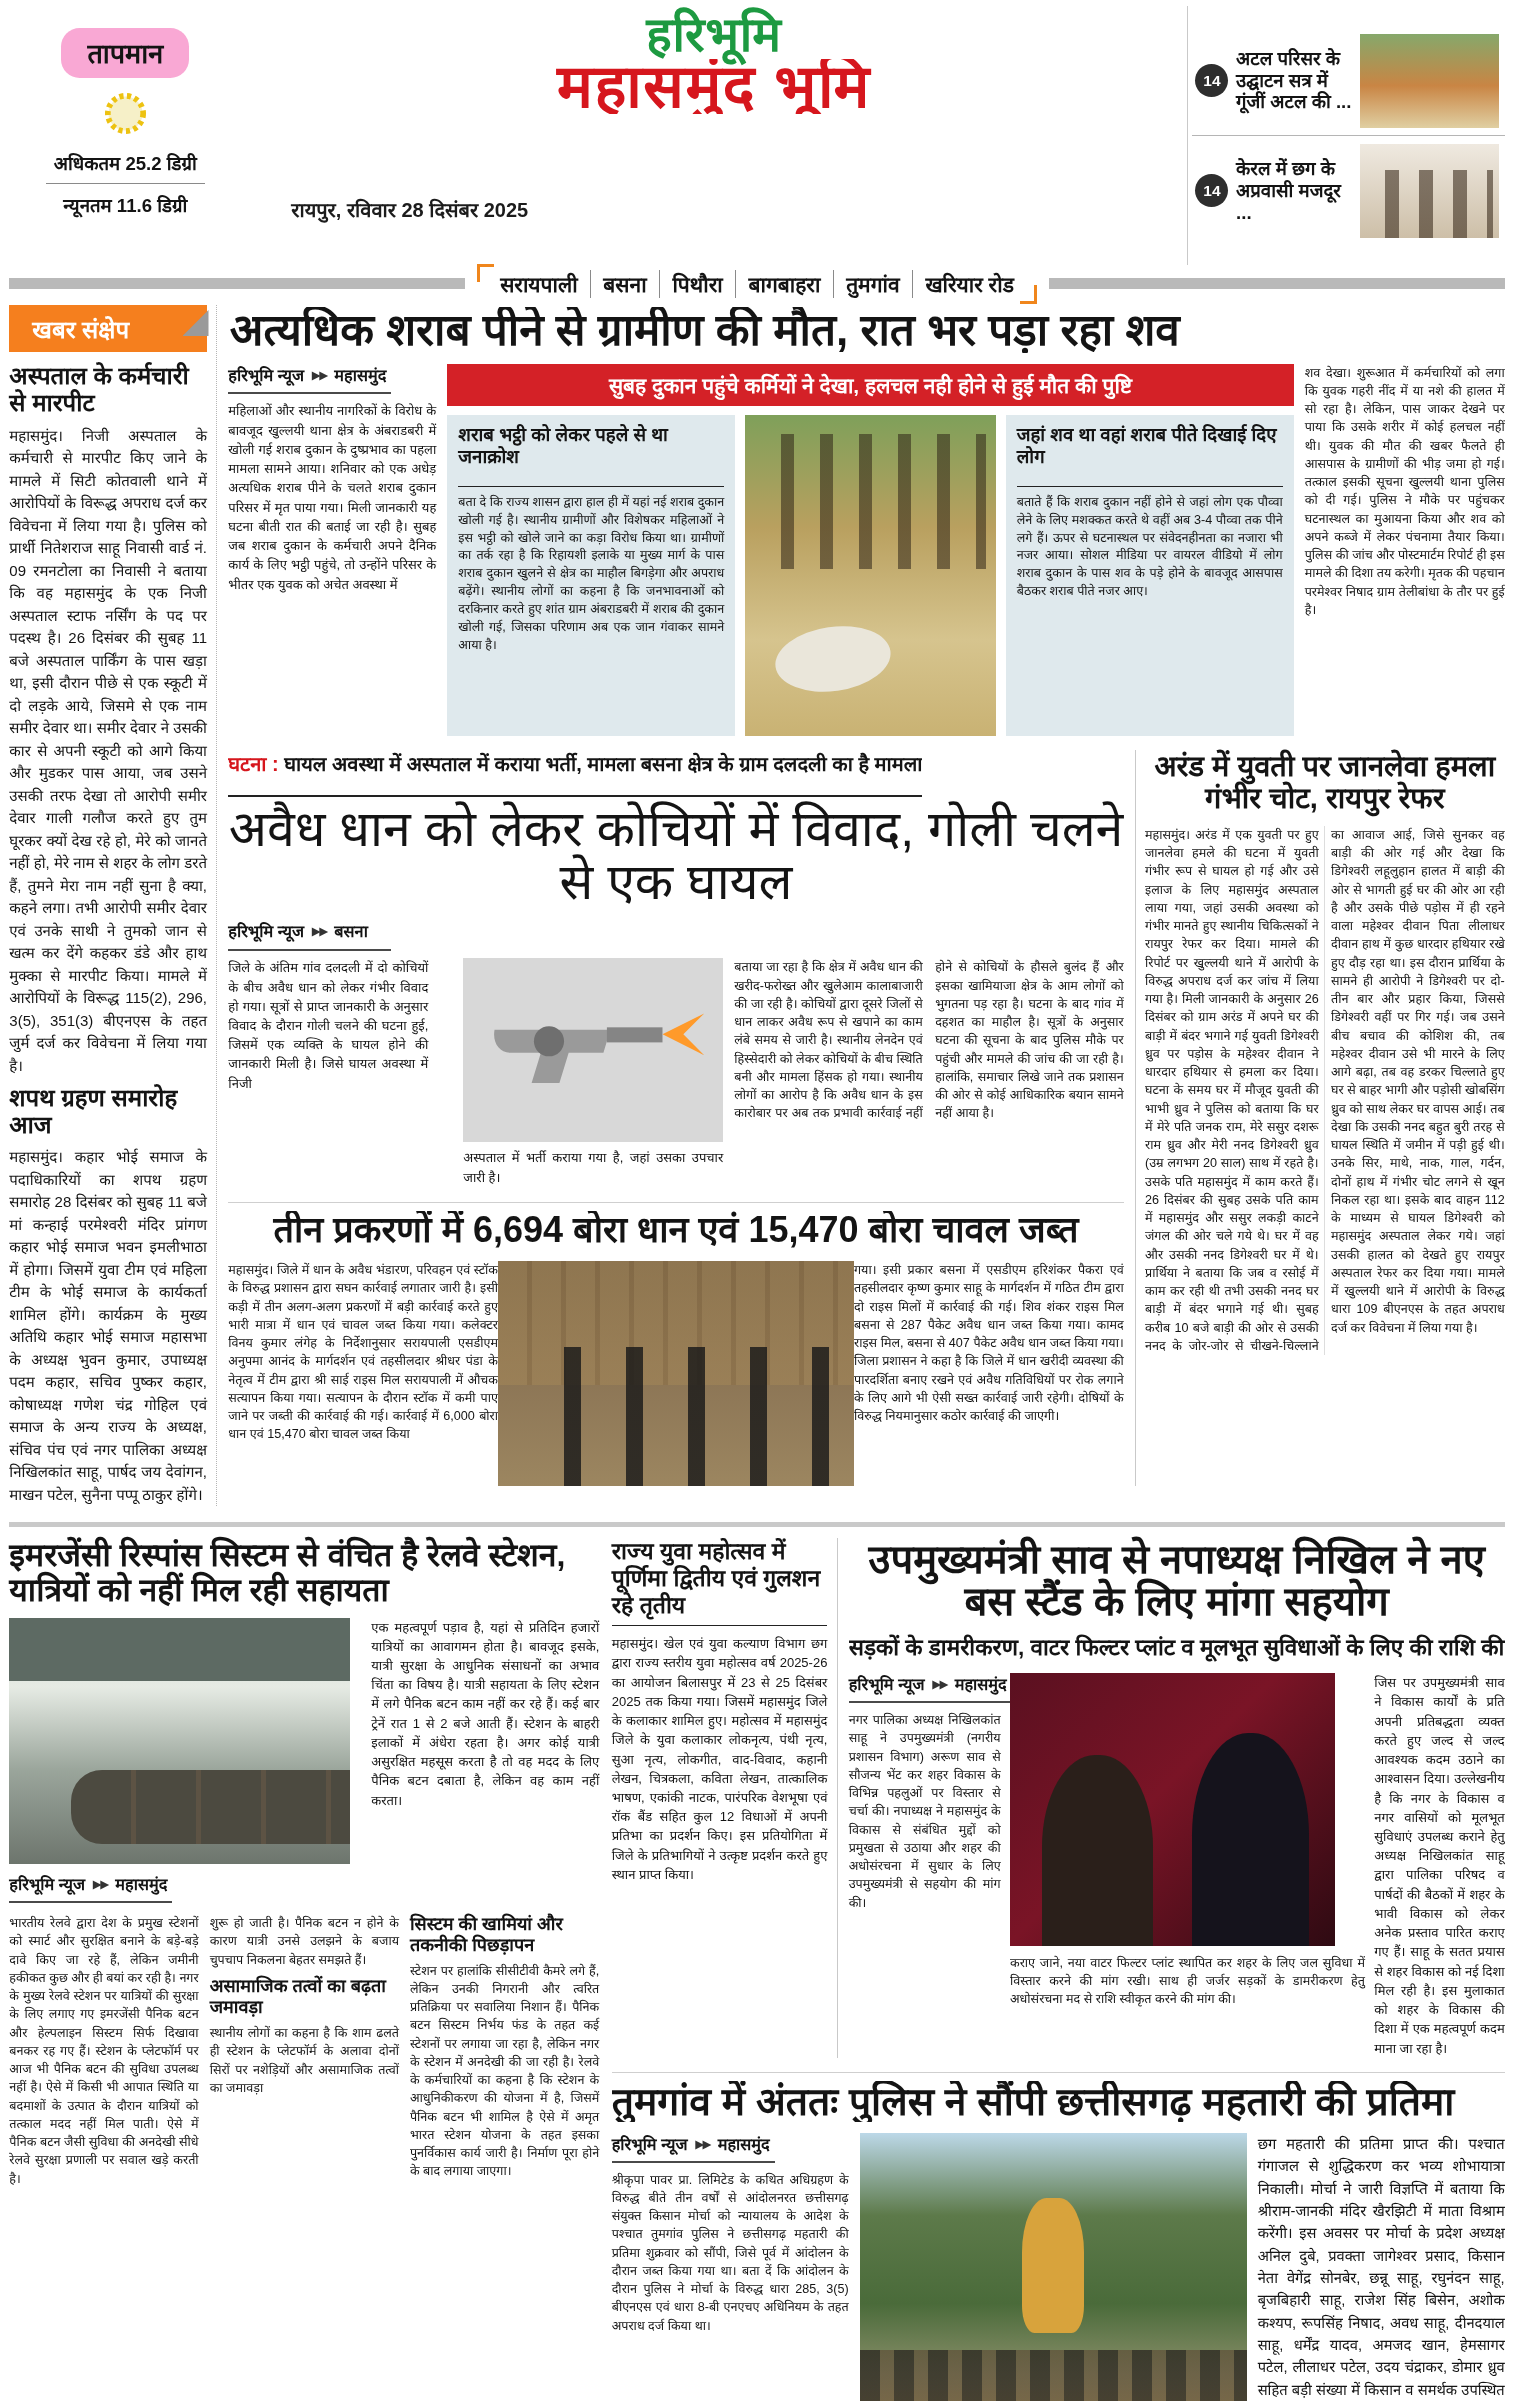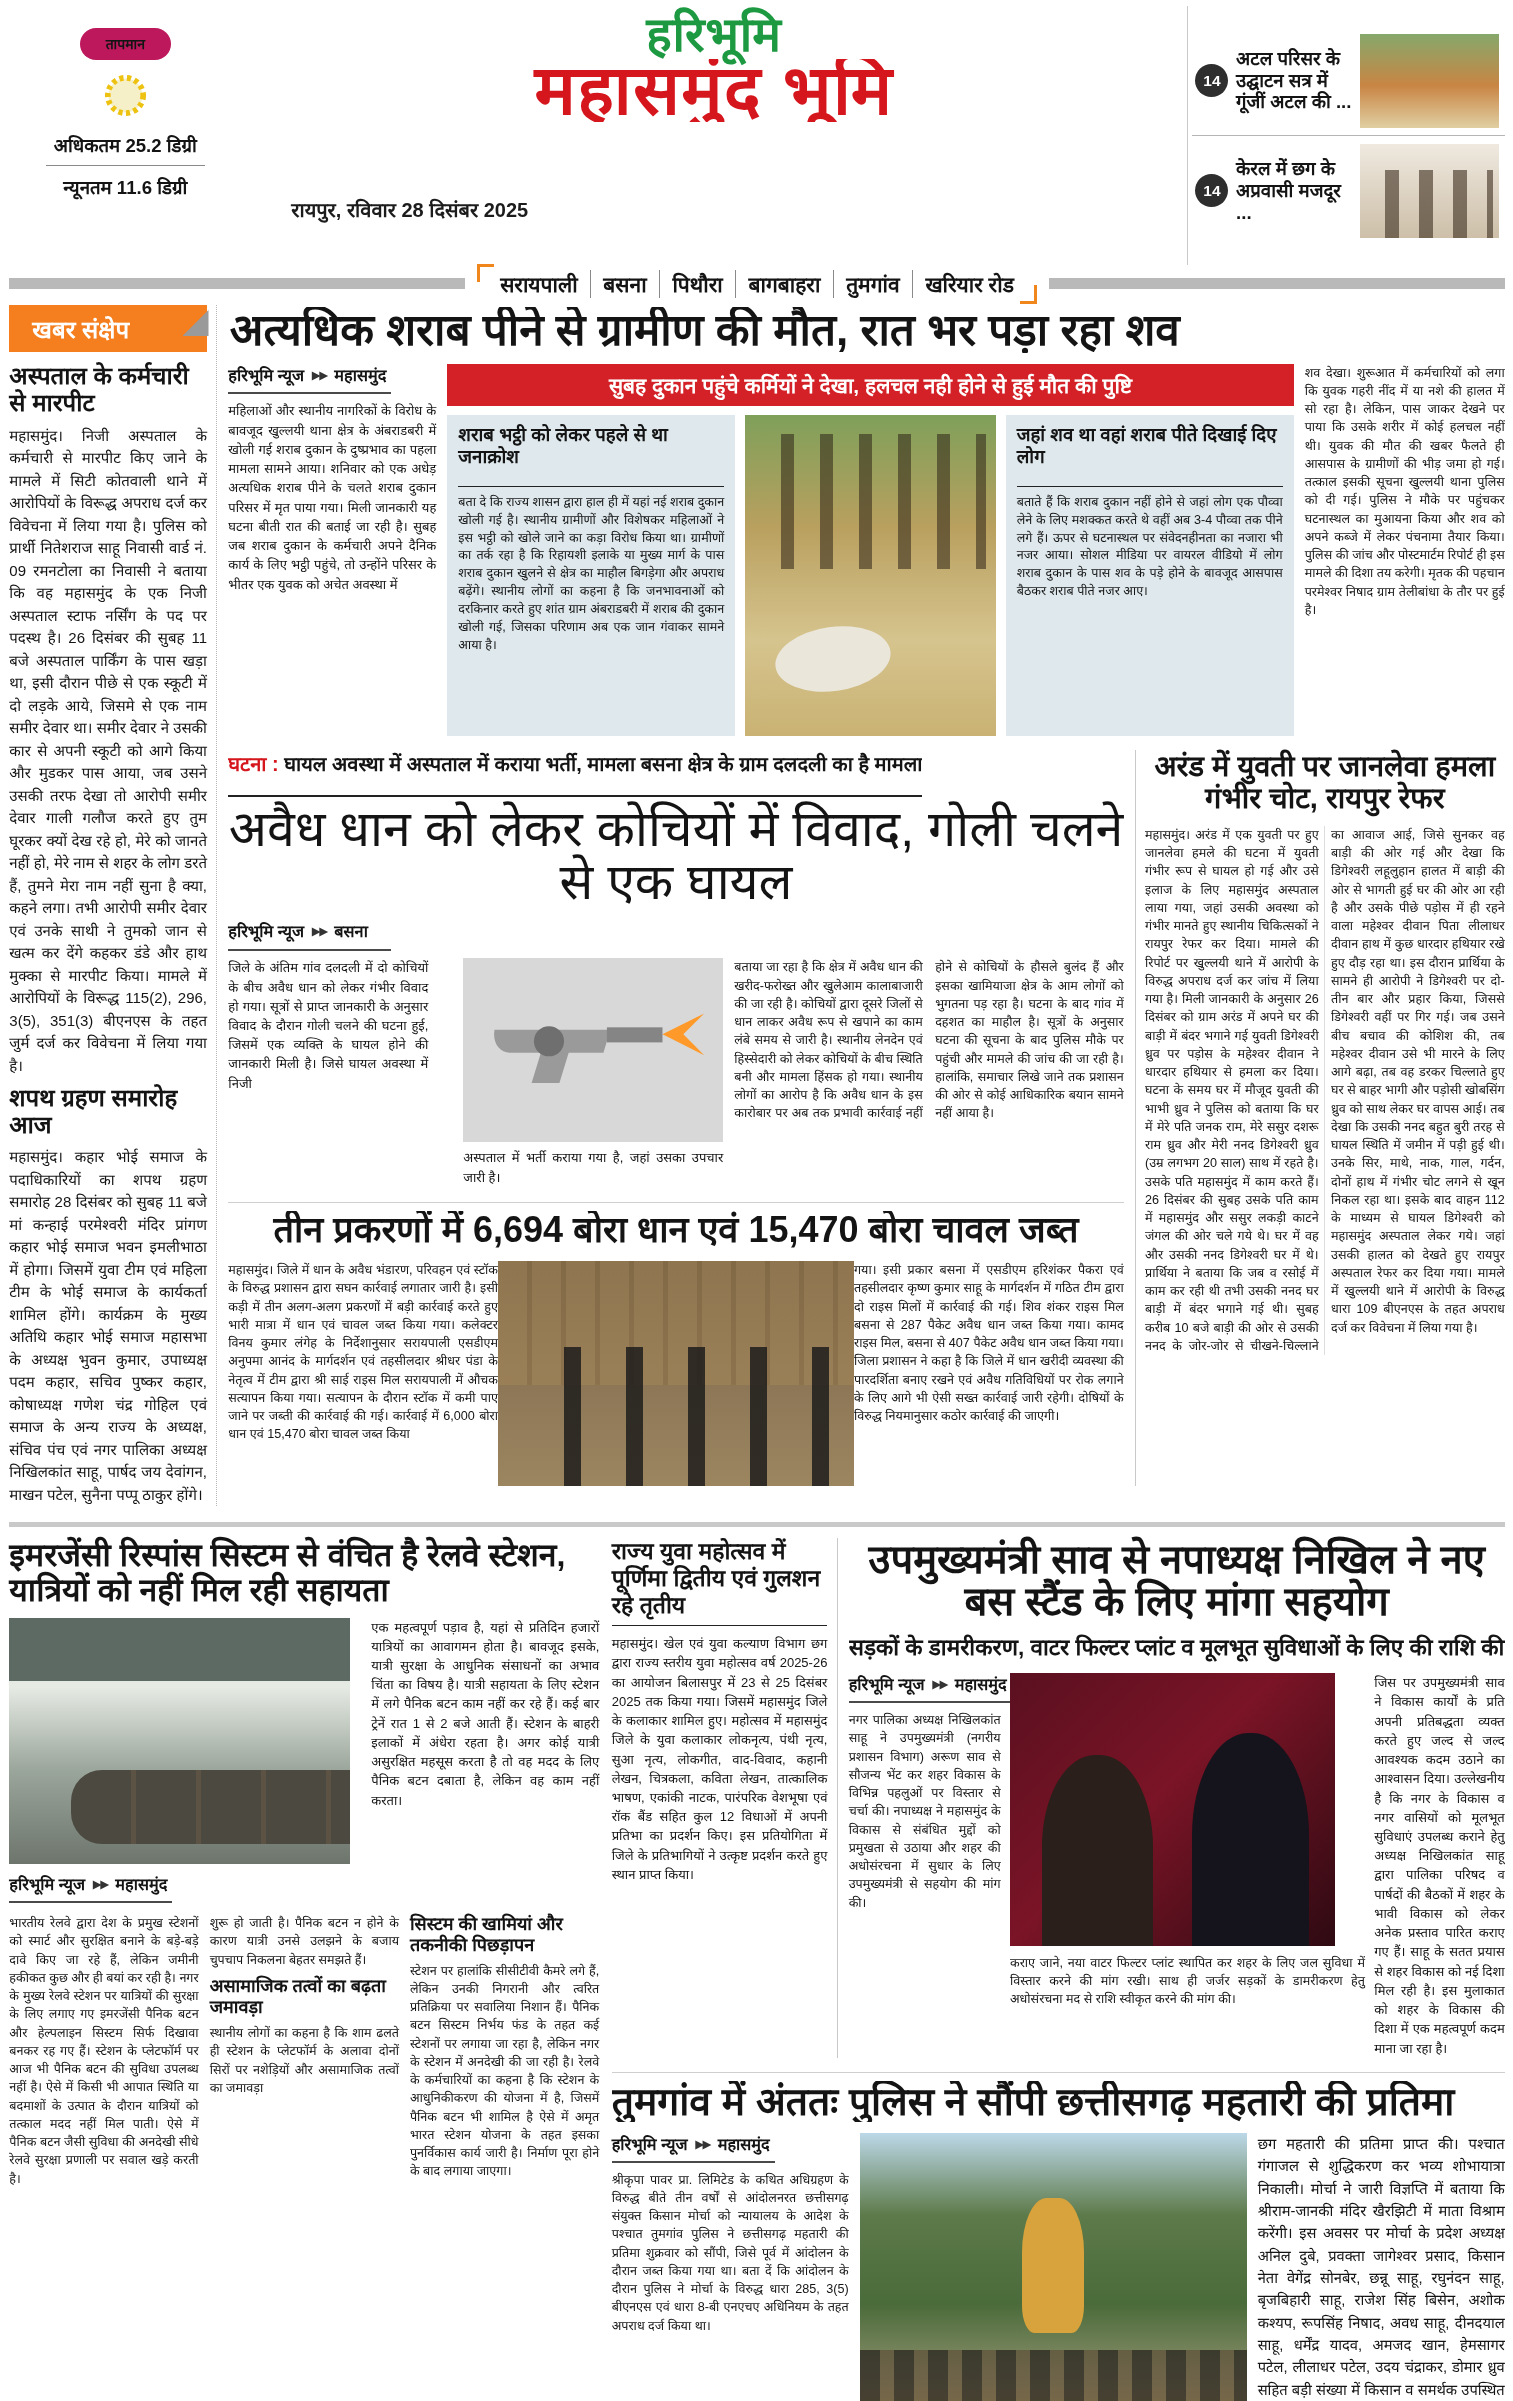--- a/index.html
+++ b/index.html
@@ -6,27 +6,27 @@
   * { box-sizing: border-box; margin: 0; padding: 0; }
   body {
     width: 1514px; min-height: 2401px; background: #fff; color: #141414;
     font-family: "Liberation Sans", "DejaVu Sans", sans-serif;
   }
   .page { width: 1514px; padding: 6.2px 9.3px 15.5px 9.3px; }
 
   
   .masthead { display: grid; grid-template-columns: 232px 1fr 318px; align-items: stretch; height: 259px; }
   .temp-module { display: flex; flex-direction: column; align-items: center; justify-content: flex-start; padding-top: 22px; gap: 7.7px; }
-  .temp-pill { background: #be185d; border-radius: 18.6px; padding: 6.2px 26px; font-weight: 700; font-size: 14px; }
+  .temp-pill { background: #f9a8d4; border-radius: 18.6px; padding: 6.2px 26px; font-weight: 700; font-size: 27px; }
   .sun { width: 57px; height: 57px; }
   .temp-max, .temp-min { font-weight: 700; font-size: 18.6px; }
   .temp-divider { width: 159px; height: 1.5px; background: #8a8a8a; }
   .brand { position: relative; text-align: center; padding-top: 4.6px; }
   .brand-top { color: #1d9a41; font-weight: 800; font-size: 48px; line-height: 1; letter-spacing: 0.8px; }
-  .brand-main { color: #d6161d; font-weight: 800; font-size: 69px; line-height: .92; letter-spacing: 1.5px; white-space: nowrap; overflow: hidden; }
+  .brand-main { color: #d6161d; font-weight: 800; font-size: 60px; line-height: .92; letter-spacing: 1.5px; white-space: nowrap; overflow: hidden; }
   .dateline { position: absolute; left: 50px; bottom: 42px; font-size: 20px; font-weight: 700; color: #1c1c1c; }
   .briefs { border-left: 0.8px solid #c9c9c9; padding-left: 4.6px; display: flex; flex-direction: column; justify-content: center; }
   .brief { display: flex; align-items: center; gap: 7.7px; padding: 7.7px 3.1px; }
   .brief + .brief { border-top: 0.8px solid #b5b5b5; }
   .brief-badge { width: 33px; height: 33px; border-radius: 50%; background: #2e2e2e; color: #fff; font-size: 15.5px; font-weight: 700; display: flex; align-items: center; justify-content: center; flex-shrink: 0; }
   .brief-text { width: 116px; font-size: 18.6px; font-weight: 700; line-height: 1.18; }
   .brief-photo { width: 139px; height: 94px; flex-shrink: 0; }
 
   
   .navbar { display: flex; align-items: center; height: 34px; margin: 1.5px 0 4.6px 0; }

